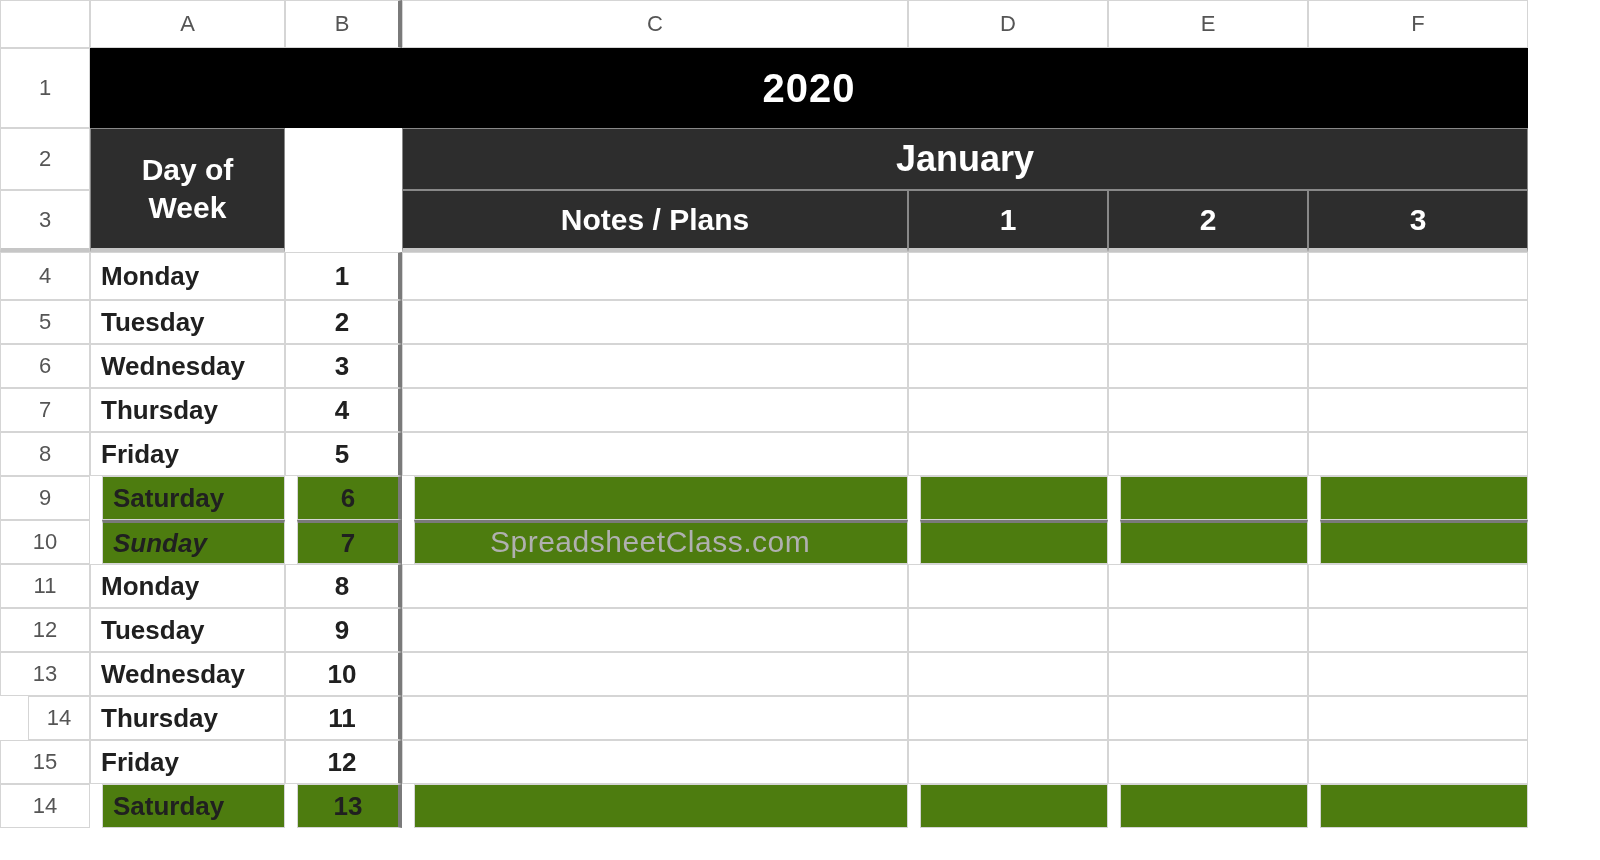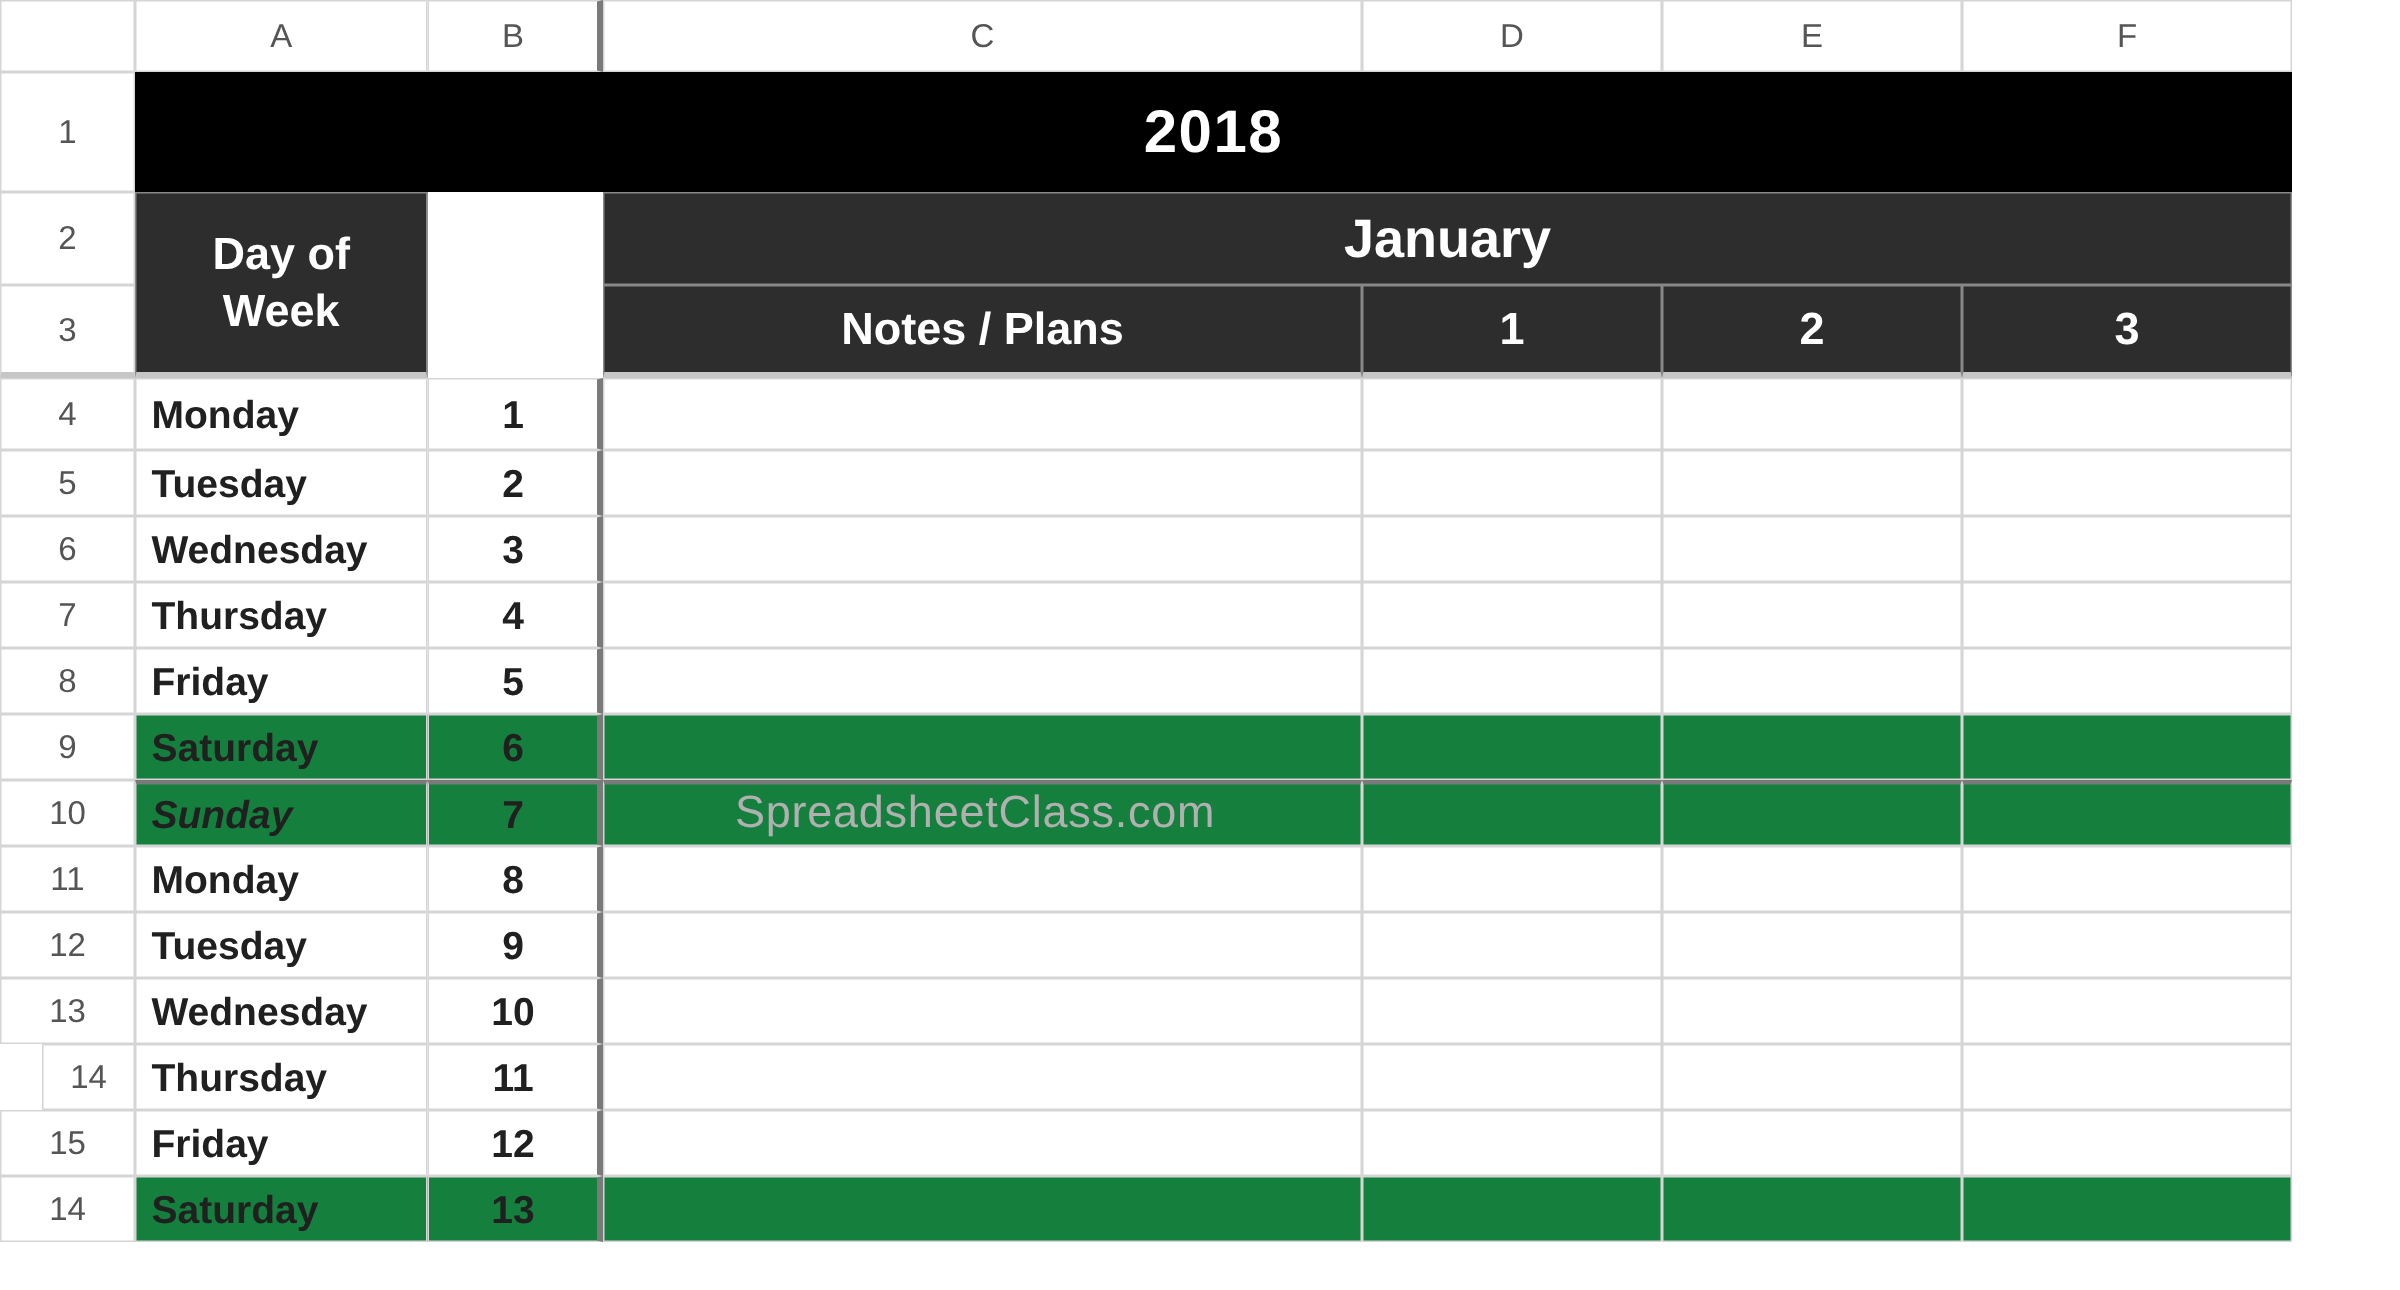--- a/index.html
+++ b/index.html
@@ -104,21 +104,22 @@
     font-weight: bold;
     font-size: 26px;
     padding-left: 10px;
   }
   .daynum-cell {
     font-weight: bold;
     font-size: 26px;
     justify-content: center;
   }
   .weekend {
-    background: #15803d;
+    background: #4d7c0f;
+    margin-left: 12px;
   }
   .week-sep-top {
     border-top: 3px solid #7a7a7a;
   }
   .watermark {
     position: absolute;
     top: 525px;
     left: 490px;
     font-size: 30px;
     color: #b0b0b0;
@@ -133,21 +134,21 @@
 
   <div class="cell corner"></div>
     <div class="cell colhdr">A</div>
     <div class="cell colhdr freeze-left">B</div>
     <div class="cell colhdr">C</div>
     <div class="cell colhdr">D</div>
     <div class="cell colhdr">E</div>
     <div class="cell colhdr">F</div>
 
   <div class="cell rowhdr r1">1</div>
-  <div class="cell r1 year-band">2018</div>
+  <div class="cell r1 year-band">2020</div>
 
   <div class="cell rowhdr r2" style="grid-row:3">2</div>
   <div class="cell rowhdr r3 freeze-top" style="grid-row:4">3</div>
 
   <div class="cell dark-hdr dow-hdr freeze-top">Day of Week</div>
   <div class="cell dark-hdr sub-hdr r3 freeze-top" style="grid-row:4;grid-column:4">Notes / Plans</div>
 
   <div class="cell dark-hdr month-hdr">January</div>
   <div class="cell dark-hdr sub-hdr r3 freeze-top" style="grid-row:4;grid-column:5">1</div>
   <div class="cell dark-hdr sub-hdr r3 freeze-top" style="grid-row:4;grid-column:6">2</div>

